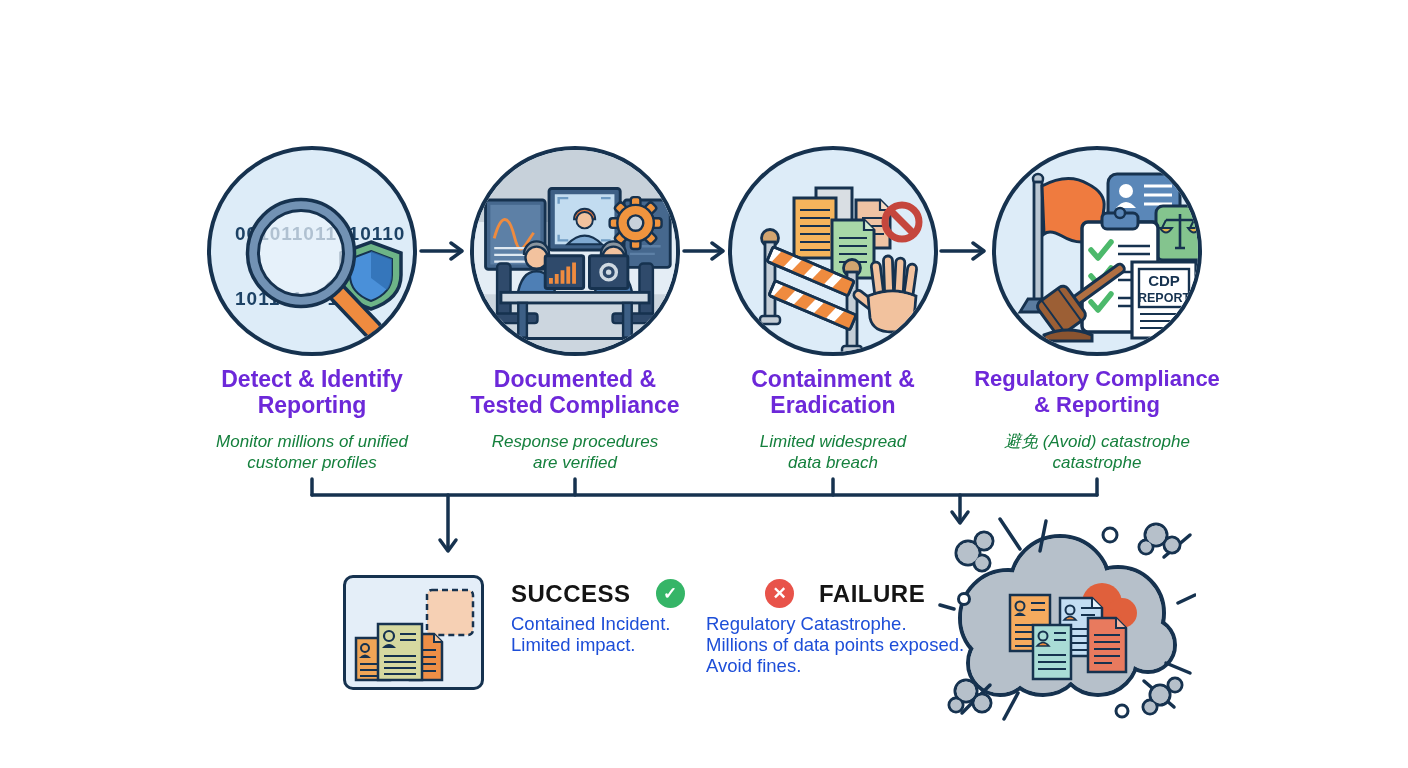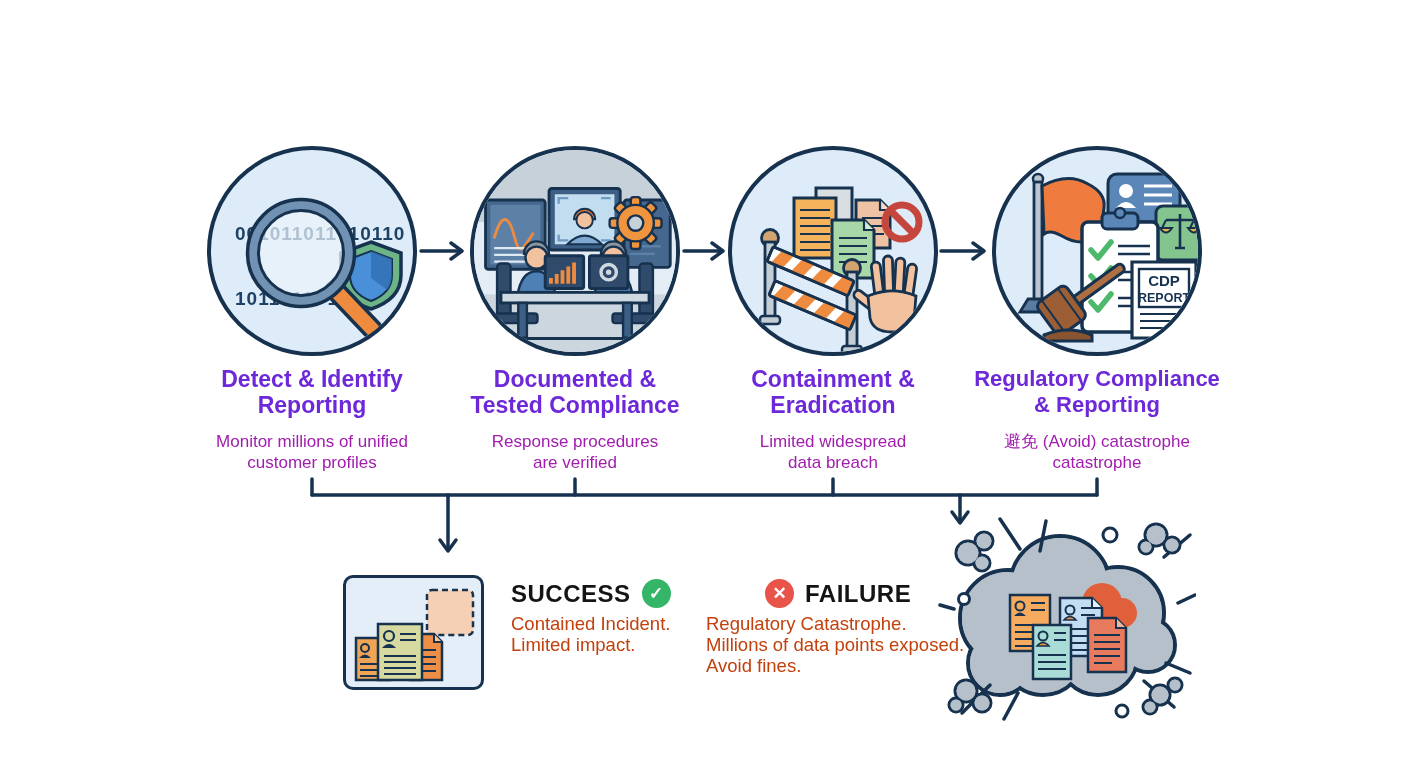--- a/index.html
+++ b/index.html
@@ -11,33 +11,33 @@
   .circle{position:absolute;top:146px;width:210px;height:210px;border-radius:50%;
           border:4px solid #16324f;background:#ddecf8;overflow:hidden;box-sizing:border-box;}
   .circle svg{position:absolute;left:0;top:0;}
 
   .binary-block{position:absolute;left:24px;top:30px;font-weight:700;font-size:19px;
                 line-height:21.5px;color:#1d4265;letter-spacing:1px;white-space:pre;}
 
   .step-title{position:absolute;top:366px;width:300px;text-align:center;
               font-size:23px;line-height:26px;font-weight:700;color:#6d28d9;}
   .step-sub{position:absolute;top:431px;width:300px;text-align:center;
-            font-size:17px;line-height:21px;color:#a21caf;}
+            font-size:17px;line-height:21px;color:#15803d;font-style:italic;}
 
   .success-box{position:absolute;left:343px;top:575px;width:141px;height:115px;
                border:3.5px solid #16324f;border-radius:10px;background:#e4eef8;box-sizing:border-box;}
 
-  .outcome-head{position:absolute;top:579px;display:flex;align-items:center;gap:11px;}
+  .outcome-head{position:absolute;top:579px;display:flex;align-items:center;gap:25px;}
   .outcome-label{font-size:24px;font-weight:700;color:#141414;letter-spacing:.5px;}
   .badge{width:29px;height:29px;border-radius:50%;color:#ffffff;font-weight:700;font-size:17px;
          display:flex;align-items:center;justify-content:center;}
   .badge.green{background:#35b567;}
   .badge.red{background:#e8534a;}
 
-  .outcome-lines{position:absolute;top:613px;font-size:18.5px;line-height:21px;color:#c2410c;}
+  .outcome-lines{position:absolute;top:613px;font-size:18.5px;line-height:21px;color:#1d4ed8;}
   .outcome-lines.centered{text-align:left;}
 </style>
 </head>
 <body>
 
 <div class="canvas">
 
   <svg class="overlay" width="1408" height="768" viewBox="0 0 1408 768">
     <g stroke="#16324f" stroke-width="3.5" fill="none" stroke-linecap="round" stroke-linejoin="round">
       <g>

